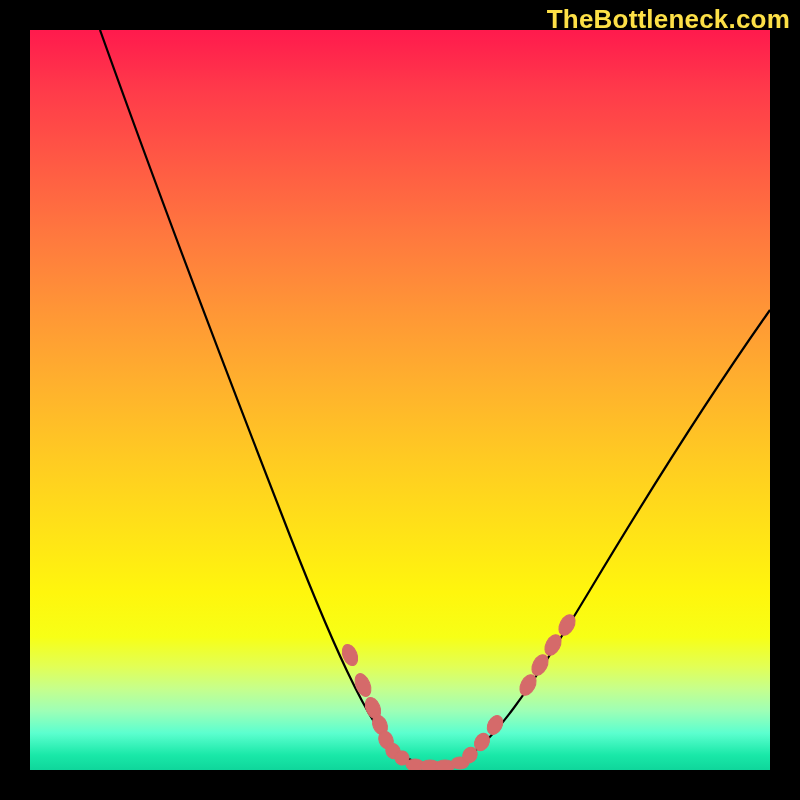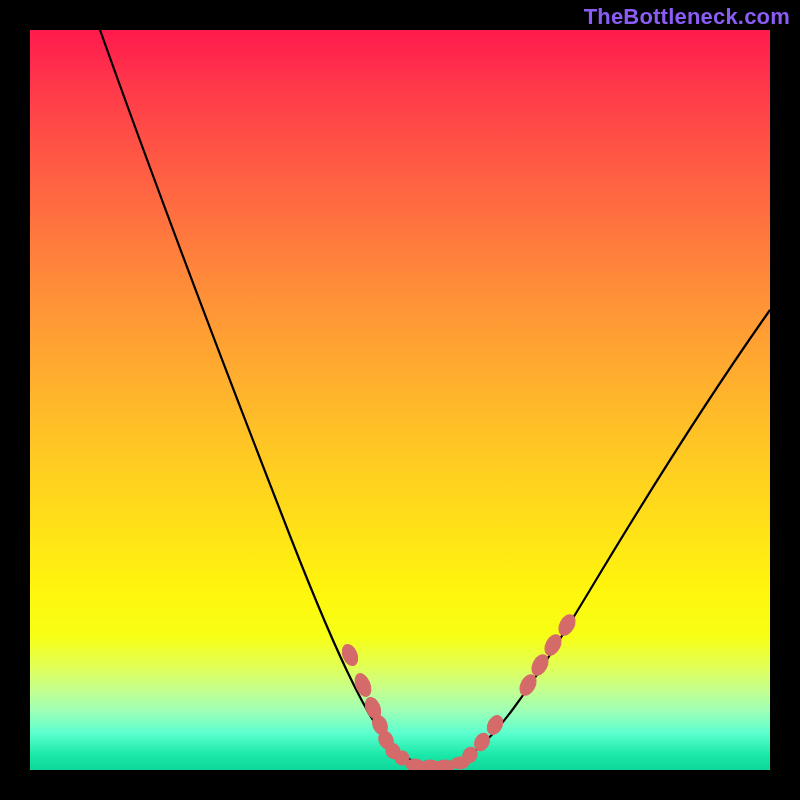--- a/index.html
+++ b/index.html
@@ -40,23 +40,23 @@
       #9effb6 92%,
       #5cffcf 95%,
       #19e8a8 98%,
       #0fd69b 100%);
   }
   .watermark {
     position: absolute;
     top: 4px;
     right: 10px;
     font-family: Arial, Helvetica, sans-serif;
-    font-size: 22px;
+    font-size: 26px;
     font-weight: 600;
-    color: #8b5cf6;
+    color: #fde047;
     letter-spacing: 0.2px;
   }
   svg.curve {
     position: absolute;
     top: 0;
     left: 0;
   }
 </style>
 </head>
 <body>

